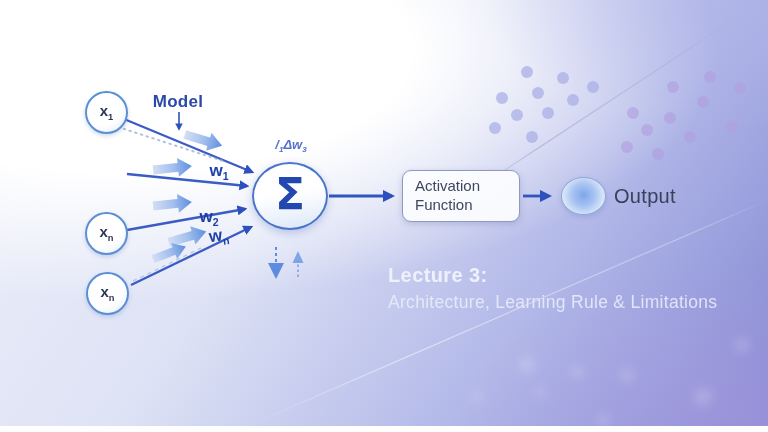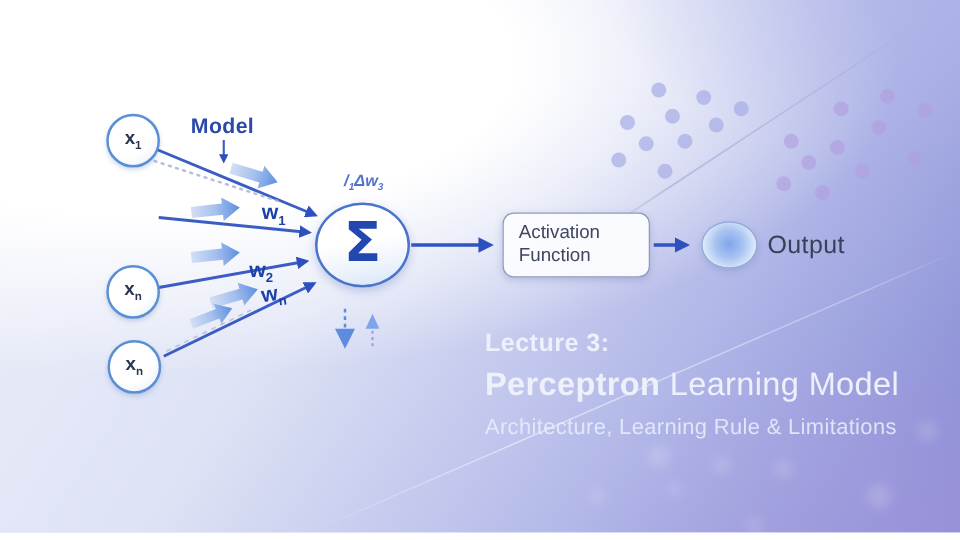--- a/index.html
+++ b/index.html
@@ -180,17 +180,16 @@
 
   <div class="act-box">
     <span>Activation Function</span>
   </div>
 
   <div class="node out-node"></div>
   <div class="lbl outlbl" style="left:614px;top:196px">Output</div>
 
   <div class="title">
     <div class="t1">Lecture 3:</div>
-    <div class="t2"><b>Perceptron</b><span> Learning Model</span></div>
     <div class="t3">Architecture, Learning Rule &amp; Limitations</div>
   </div>
 
 </div>
 
 </body></html>

